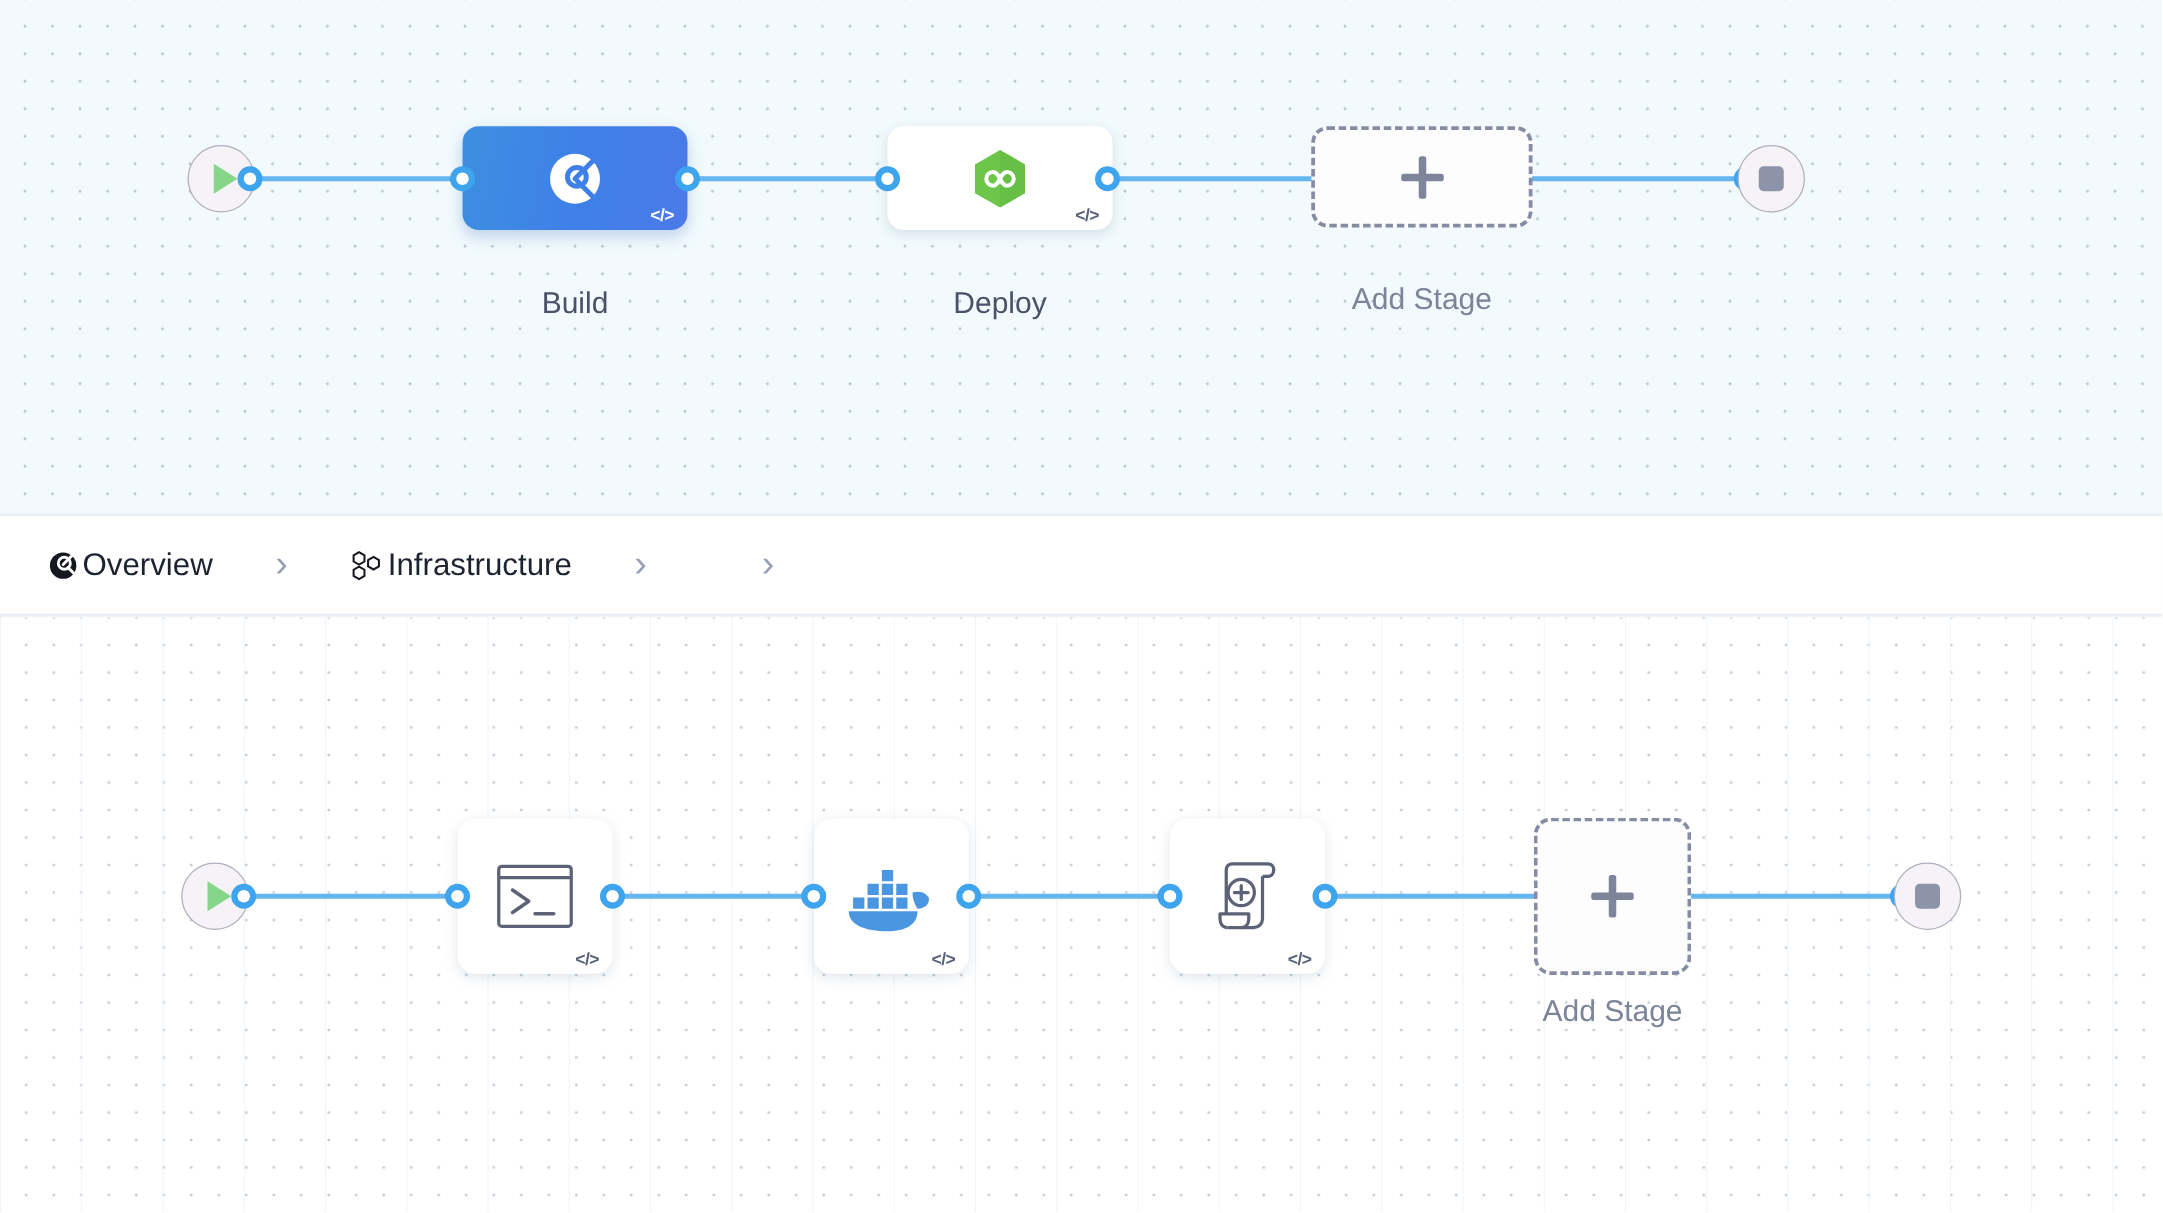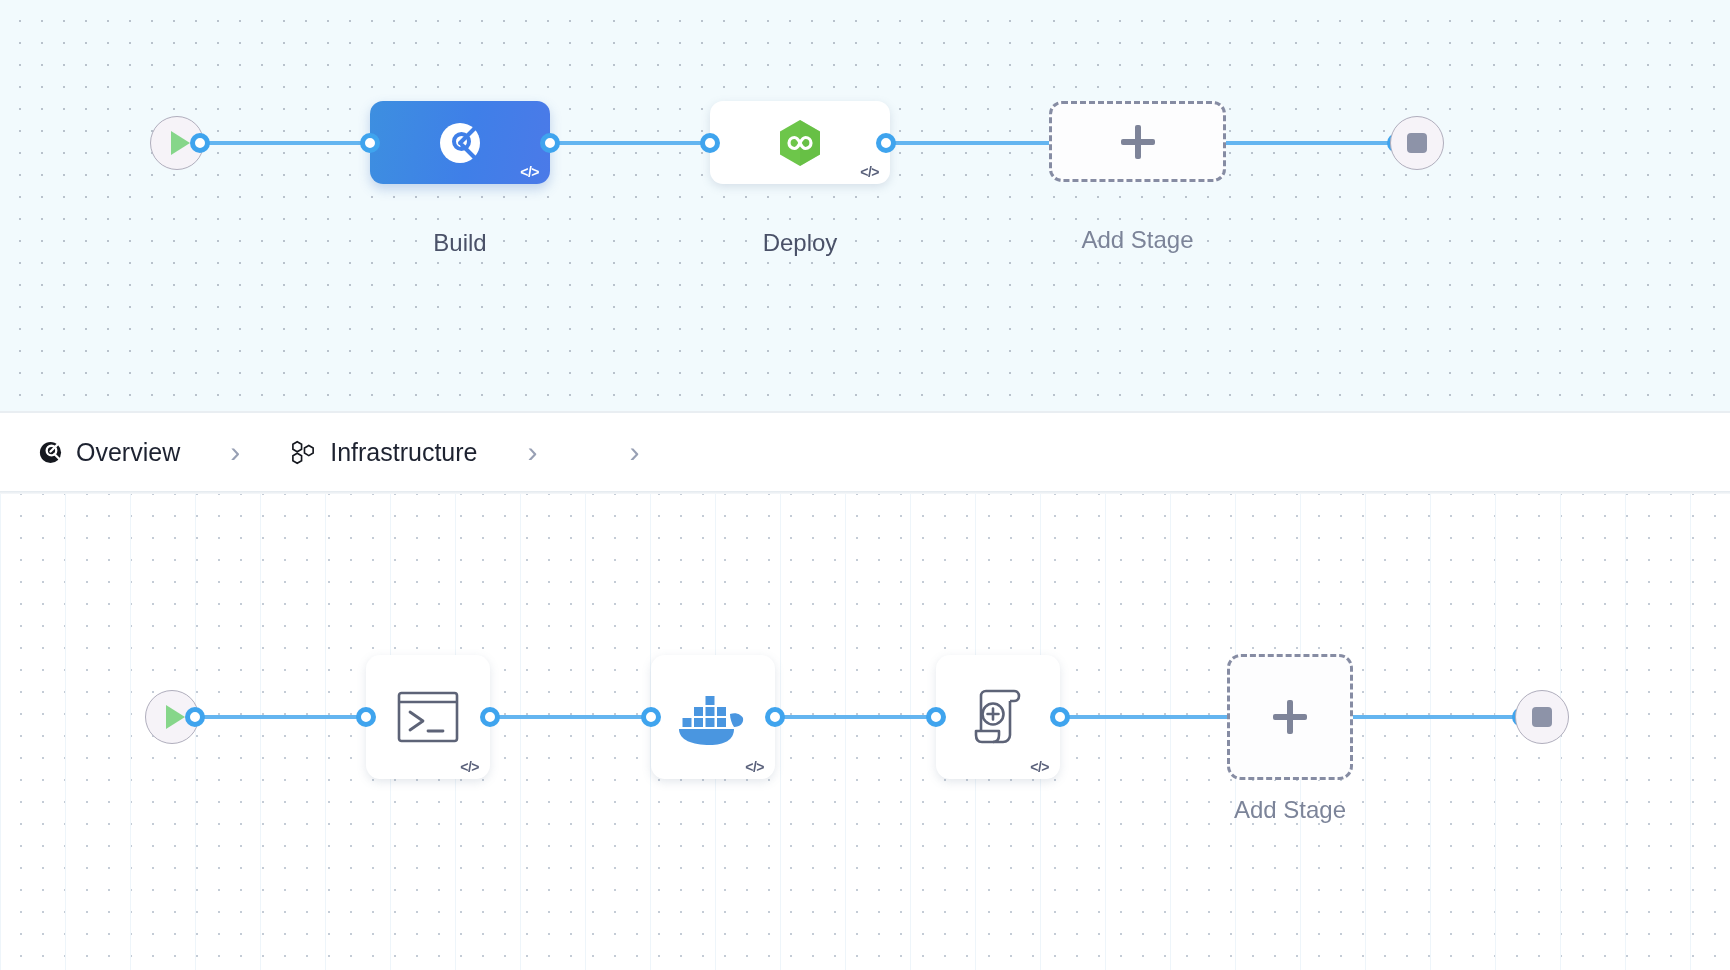--- a/index.html
+++ b/index.html
@@ -197,21 +197,21 @@
     background: #ffffff;
     display: flex;
     align-items: center;
     padding-left: 34px;
     box-sizing: border-box;
     box-shadow: 0 1px 0 #eceff3;
   }
   .tab {
     display: flex;
     align-items: center;
-    gap: 13px;
+    gap: 3px;
     height: 85px;
     padding: 0 4px;
     box-sizing: border-box;
     position: relative;
     cursor: pointer;
   }
   .tab-label {
     font-size: 25px;
     color: #1d2230;
     font-family: "Liberation Sans", sans-serif;

